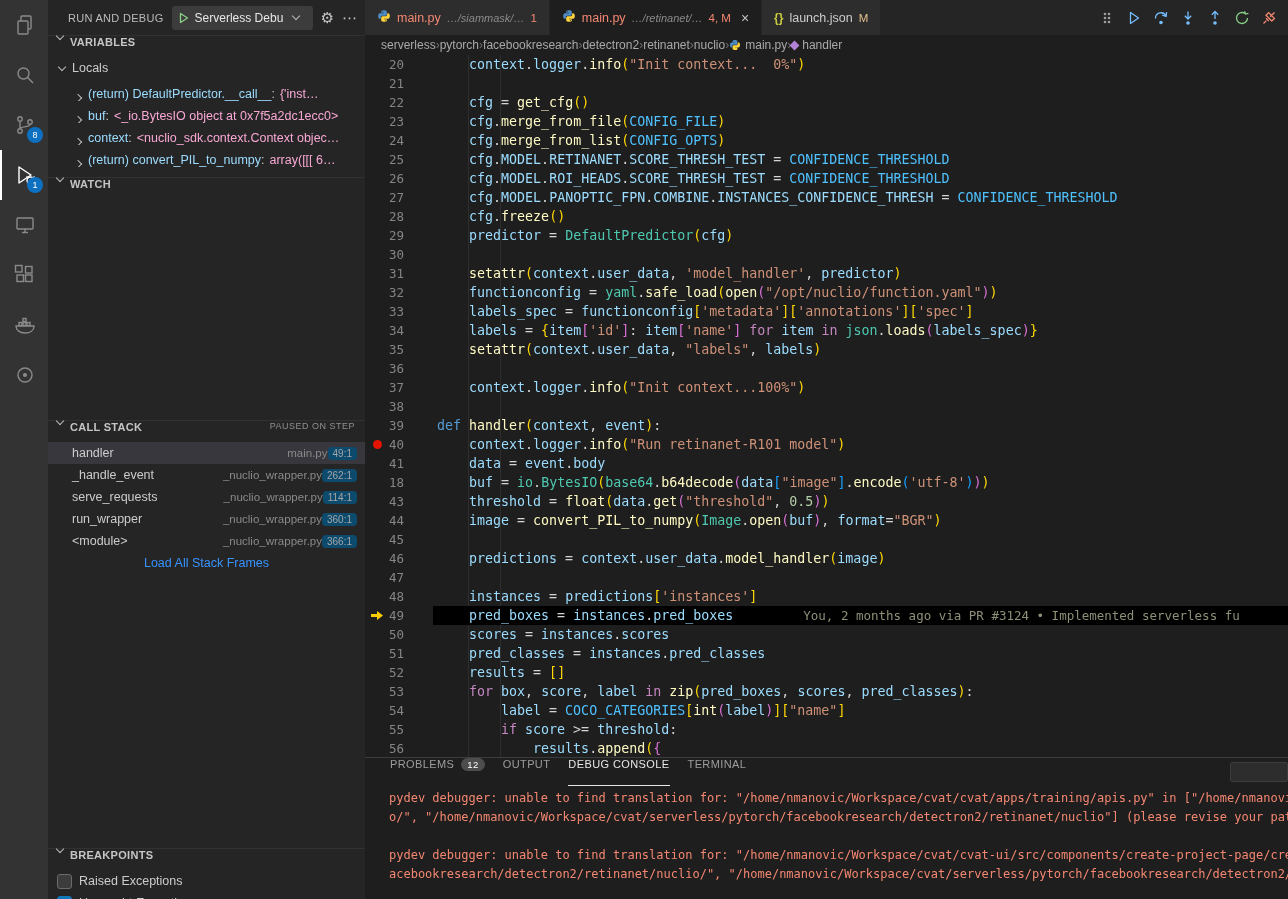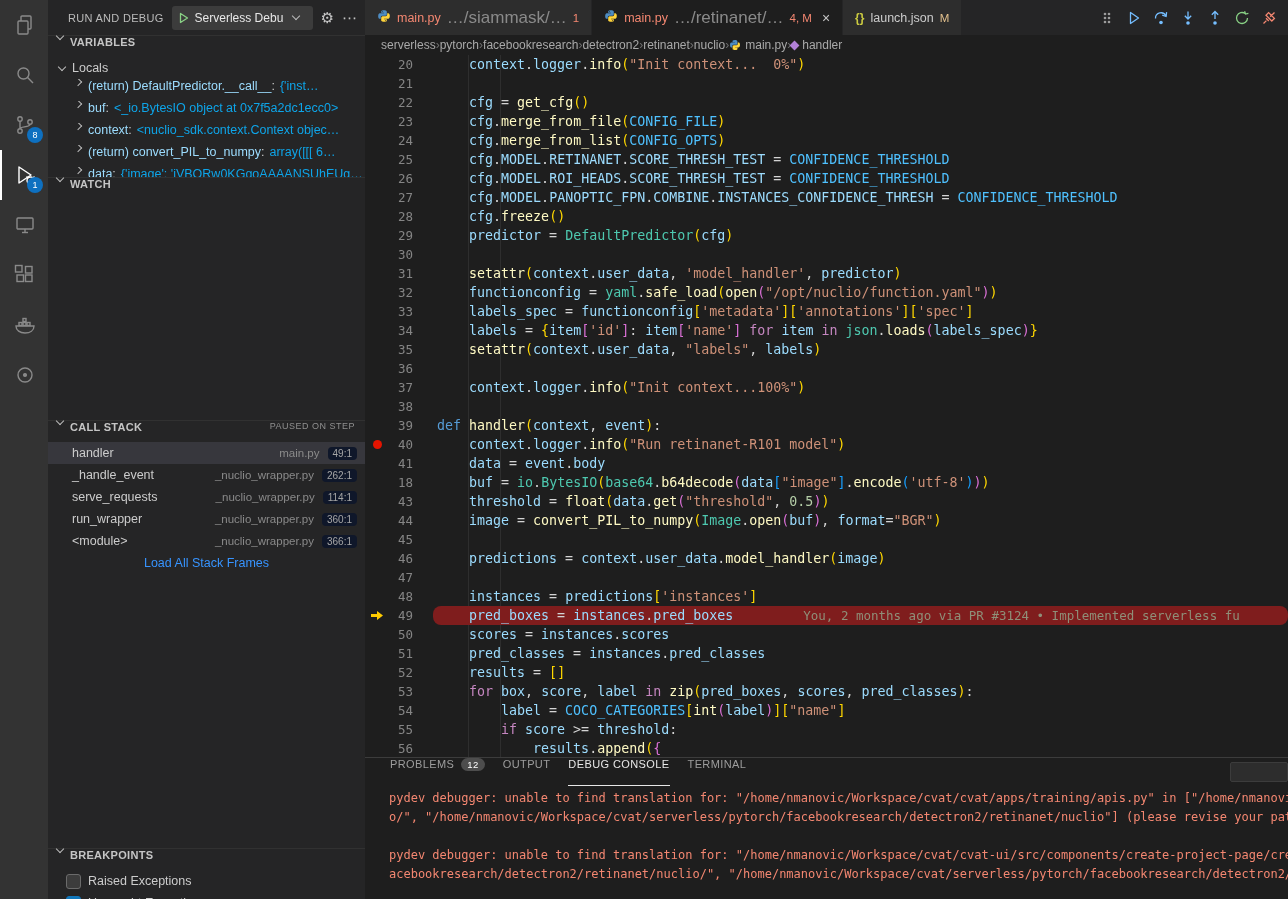--- a/index.html
+++ b/index.html
@@ -22,71 +22,71 @@
   .cfg-label { font-size:12px; color:#e7e7e7; white-space:nowrap; overflow:hidden; flex:1; }
   .hdr-ico { color:#c5c5c5; font-size:15px; cursor:pointer; flex:none; }
 
   .section-header { height:22px; flex:none; display:flex; padding-left:6px; font-size:11px; font-weight:700; color:#c5c5c5; letter-spacing:.3px; border-top:1px solid #313131; cursor:pointer; }
   .chev { display:inline-block; width:6px; height:6px; border-right:1.2px solid #bbb; border-bottom:1.2px solid #bbb; flex:none; }
   .chev.down { transform:rotate(45deg); margin:-3px 7px 0 3px; }
   .chev.right { transform:rotate(-45deg); margin:0 7px 0 3px; }
 
   .var-body { height:120px; flex:none; overflow:hidden; font-size:12.5px; }
   .scope-row { height:22px; display:flex; align-items:center; padding-left:8px; color:#cccccc; cursor:pointer; }
-  .var-row { height:22px; display:flex; align-items:flex-start; padding-left:24px; white-space:nowrap; overflow:hidden; cursor:pointer; }
+  .var-row { height:22px; display:flex; align-items:flex-end; padding-left:24px; white-space:nowrap; overflow:hidden; cursor:pointer; }
   .var-name { color:#9cdcfe; flex:none; }
   .var-name::after { content:":"; color:#cccccc; margin-right:5px; }
-  .var-value { color:#0ea5e9; }
+  .var-value { color:#f9a8d4; }
 
   .watch-body { height:221px; flex:none; }
 
   .cs-status { margin-left:auto; margin-right:10px; font-size:9px; color:#8f8f8f; letter-spacing:.5px; font-weight:400; }
   .cs-row { height:22px; display:flex; align-items:center; padding:0 8px 0 24px; font-size:12.5px; cursor:pointer; }
   .cs-row.selected { background:#37373d; }
   .cs-name { color:#cccccc; white-space:nowrap; }
   .cs-file { margin-left:auto; color:#8a8a8a; font-size:11.5px; white-space:nowrap; }
-  .cs-pos { margin-left:8px; background:#0f172a; border-radius:4px; padding:1px 5px; font-size:10px; color:#a5a5a5; flex:none; }
+  .cs-pos { background:#0c4a6e; border-radius:4px; padding:1px 5px; font-size:10px; color:#a5a5a5; flex:none; }
   .cs-link { height:22px; display:flex; align-items:center; justify-content:center; color:#3794ff; font-size:12.5px; cursor:pointer; }
 
   .sb-spacer { flex:1; }
   .bp-section { flex:none; height:51px; overflow:hidden; }
-  .bp-row { height:22px; display:flex; align-items:center; gap:7px; padding-left:18px; font-size:12.5px; color:#cccccc; cursor:pointer; }
+  .bp-row { height:22px; display:flex; align-items:center; gap:7px; padding-left:9px; font-size:12.5px; color:#cccccc; cursor:pointer; }
   .checkbox { width:15px; height:15px; border:1px solid #6b6b6b; border-radius:3px; background:#3c3c3c; flex:none; }
   .checkbox.checked { background:#1177bb; border-color:#1177bb; position:relative; }
   .checkbox.checked::after { content:"✓"; color:#fff; font-size:11px; position:absolute; left:2px; top:-1px; }
 
   
   .editor { position:absolute; left:365px; top:0; right:0; height:757px; background:#1e1e1e; }
   .tabbar { height:35px; background:#252526; display:flex; position:relative; }
   .tab { display:flex; align-items:center; gap:6px; padding:0 12px; background:#2d2d2d; border-right:1px solid #252526; font-size:12.5px; cursor:pointer; }
   .tab.active { background:#1e1e1e; }
   .tab-name.err { color:#f48771; }
   .tab-name.plain { color:#cccccc; }
-  .tab-desc { color:#8a8a8a; font-size:17px; }
+  .tab-desc { color:#8a8a8a; font-size:11px;font-style:italic; }
   .tab-badge.err { color:#f48771; font-size:11.5px; }
   .tab-badge.mod { color:#e2c08d; font-size:11.5px; }
   .tab-close { color:#c5c5c5; font-size:14px; margin-left:4px; cursor:pointer; }
   .json-glyph { color:#cbcb41; font-weight:700; font-size:12px; }
 
   .dbg-toolbar { position:absolute; right:2px; top:0; height:35px; display:flex; align-items:center; gap:9px; padding:0 8px; }
   .dbg-btn { width:18px; height:18px; display:flex; align-items:center; justify-content:center; cursor:pointer; }
 
   .breadcrumbs { height:20px; display:flex; align-items:center; padding-left:16px; font-size:12px; color:#a9a9a9; white-space:nowrap; }
   .bc-item { cursor:pointer; display:flex; align-items:center; gap:4px; }
   .bc-sep { color:#6e6e6e; }
   .method-ico { width:7px; height:7px; background:#b180d7; transform:rotate(45deg); display:inline-block; }
 
   .code { position:absolute; top:55px; left:0; right:0; bottom:0; overflow:hidden; font-family:"DejaVu Sans Mono", monospace; font-size:13.3px; line-height:19px; }
   .guide { position:absolute; top:0; bottom:0; width:1px; background:#2e2e2e; }
   .code-line { display:flex; height:19px; align-items:center; position:relative; }
   .glyph { width:24px; flex:none; display:flex; align-items:center; justify-content:center; cursor:pointer; }
   .bp-dot { width:9px; height:9px; border-radius:50%; background:#e51400; }
-  .num { width:24px; flex:none; text-align:right; color:#858585; font-size:12.5px; }
+  .num { width:24px; flex:none; text-align:left; color:#858585; font-size:12.5px; }
   .content { margin-left:20px; padding-left:4px; flex:1; display:flex; align-items:center; white-space:pre; overflow:hidden; }
-  .code-line.cur .content { background:#7f1d1d;border-radius:8px; }
+  .code-line.cur .content { background:#000000; }
   .blame { margin-left:70px; color:#8f8f78; font-size:12.5px; white-space:pre; }
   .tk-w{color:#d4d4d4} .tk-v{color:#9cdcfe} .tk-f{color:#fef9c3} .tk-s{color:#ce9178}
   .tk-k{color:#569cd6} .tk-kc{color:#c586c0} .tk-c{color:#4fc1ff} .tk-n{color:#b5cea8}
   .tk-t{color:#4ec9b0} .tk-p1{color:#ffd700} .tk-p2{color:#da70d6} .tk-p3{color:#179fff}
 
   
   .panel { position:absolute; left:365px; top:757px; right:0; bottom:0; background:#1e1e1e; border-top:1px solid #3c3c3c; }
   .panel-tabs { height:28px; display:flex; align-items:center; gap:18px; padding-left:25px; font-size:11px; letter-spacing:.4px; color:#9d9d9d; position:relative; }
   .panel-tab { display:flex; align-items:flex-start; gap:7px; height:100%; border-bottom:1px solid transparent; cursor:pointer; }
   .panel-tab.active { color:#e7e7e7; border-bottom-color:#e7e7e7; }

